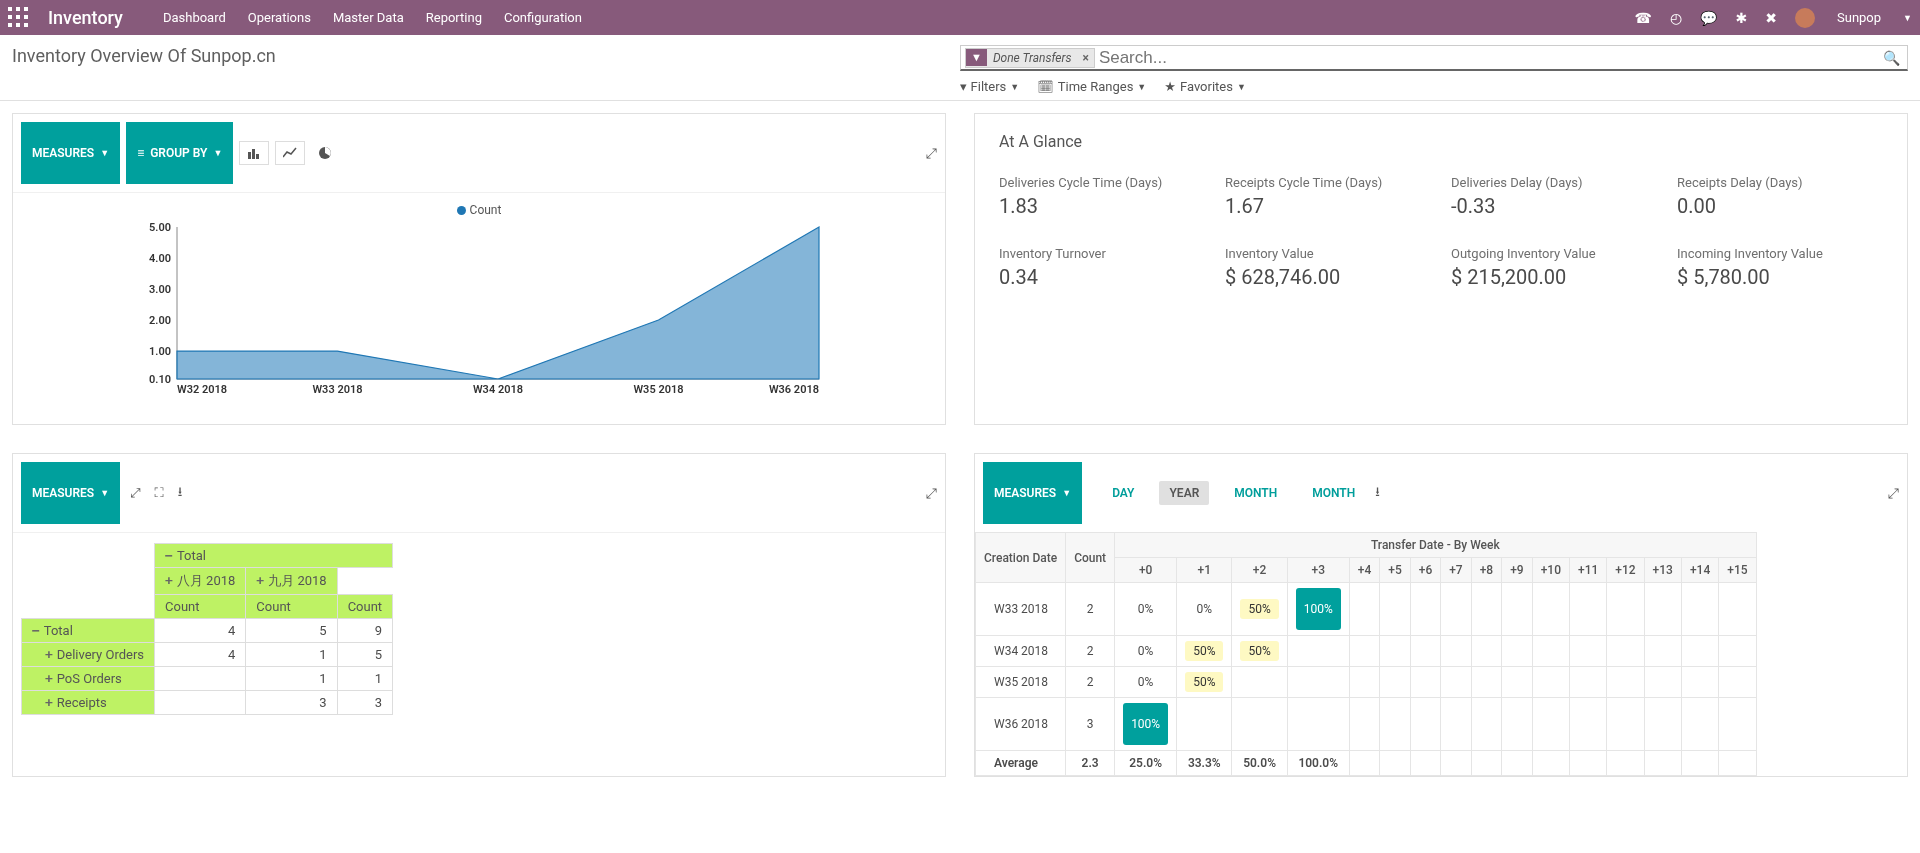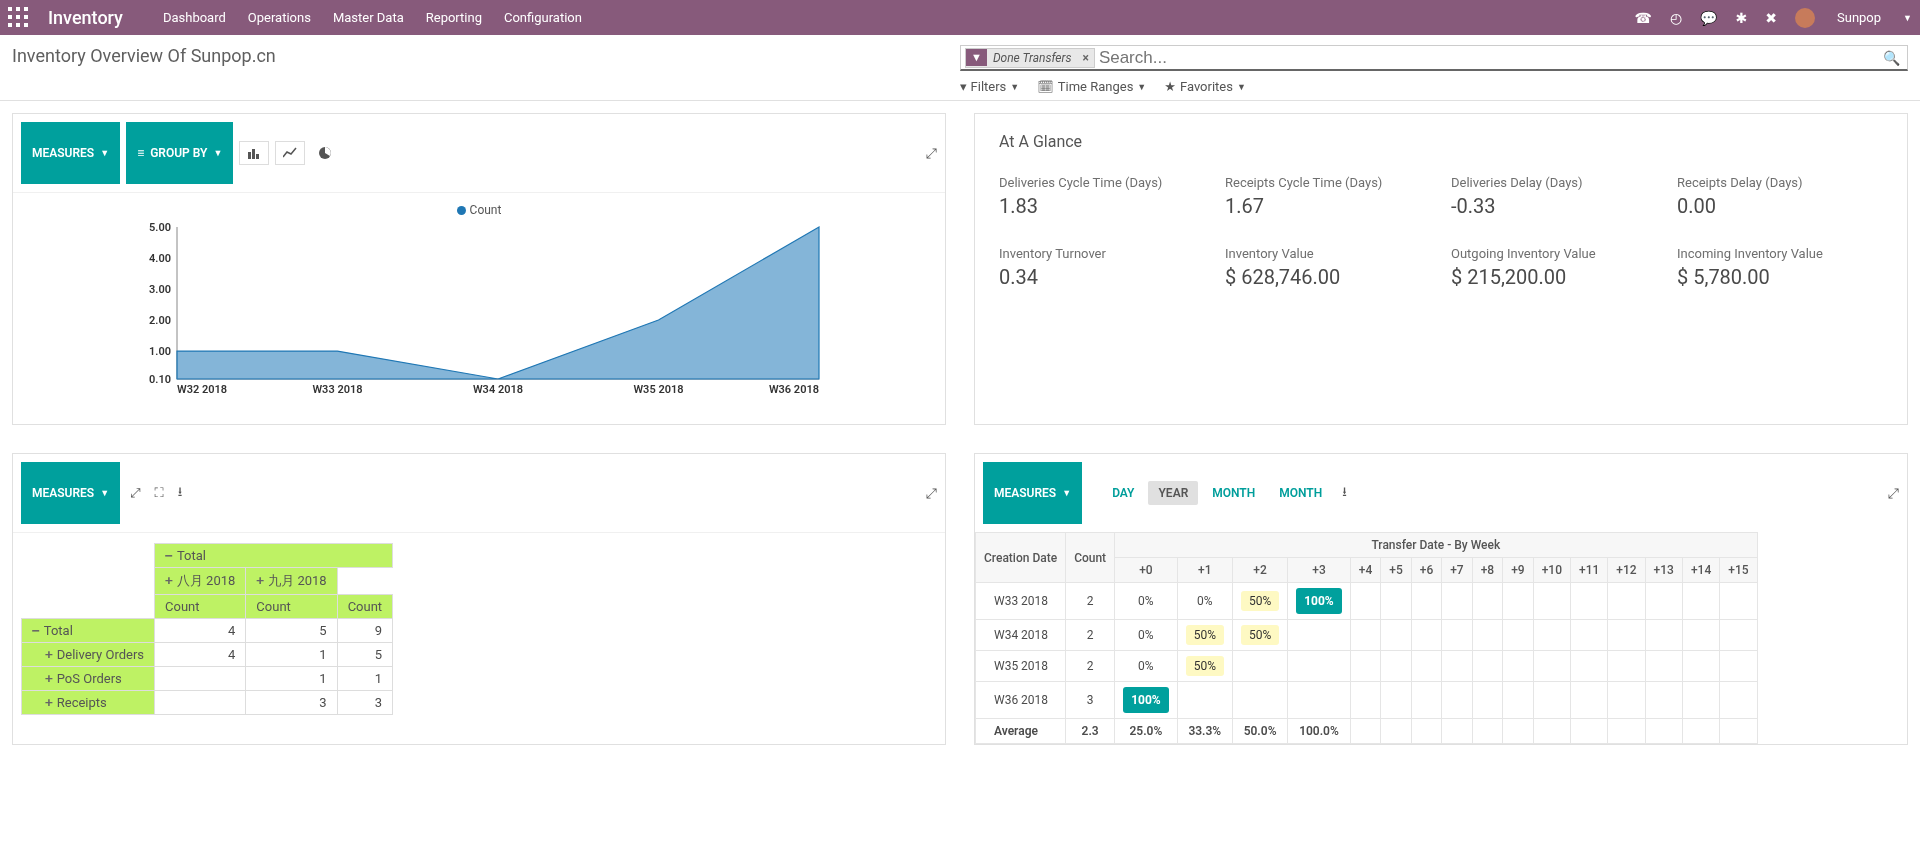--- a/index.html
+++ b/index.html
@@ -42,23 +42,23 @@
 .kpi-label { font-size: 13px; color: #6f6f6f; margin-bottom: 4px; }
 .kpi-value { font-size: 20px; color: #4a4a4a; }
 .icon-sm { font-size: 13px; color: #555; cursor: pointer; padding: 4px; }
 .pivot-table, .cohort-table { border-collapse: collapse; font-size: 13px; }
 .pivot-table th, .pivot-table td { border: 1px solid #ddd; padding: 4px 10px; text-align: right; white-space: nowrap; }
 .pivot-table th { background: #bef264; font-weight: 400; color: #555; }
 .pivot-wrap { padding: 10px 8px; }
 .cohort-table th, .cohort-table td { border: 1px solid #e5e5e5; padding: 5px 8px; text-align: center; white-space: nowrap; font-size: 12px; }
 .cohort-table th { background: #f7f7f7; font-weight: 500; color: #555; }
 .cohort-label { text-align: left !important; padding-left: 18px !important; }
-.cell-green { background: #00a09d; color: #fff; font-weight: 700; border-radius: 3px; display: inline-block; padding: 6px 8px; }
+.cell-green { background: #00a09d; color: #fff; font-weight: 400; border-radius: 3px; display: inline-block; padding: 14px 8px; }
 .cell-teal { background: #fef9c3; color: #333; border-radius: 3px; display: inline-block; padding: 3px 8px; }
-.time-btns { display: flex; gap: 4px; }
+.time-btns { display: flex; gap: 15px; }
 .time-btns .tb { padding: 5px 10px; font-size: 12px; color: #009e9b; cursor: pointer; font-weight: 600; }
 .time-btns .tb.active { background: #e0e0e0; color: #555; border-radius: 2px; }
 .chart-body { padding: 10px 20px 20px; }
 .legend-row { text-align: center; font-size: 12px; color: #555; margin-bottom: 4px; }
 .legend-dot { display: inline-block; width: 9px; height: 9px; border-radius: 50%; background: #1f77b4; margin-right: 4px; vertical-align: middle; }
 .plus-minus { font-family: monospace; font-weight: bold; margin-right: 4px; cursor: pointer; color: #666; }
 svg text { font-family: inherit; }
 .th-left { text-align: left !important; }
 </style>
 </head>

